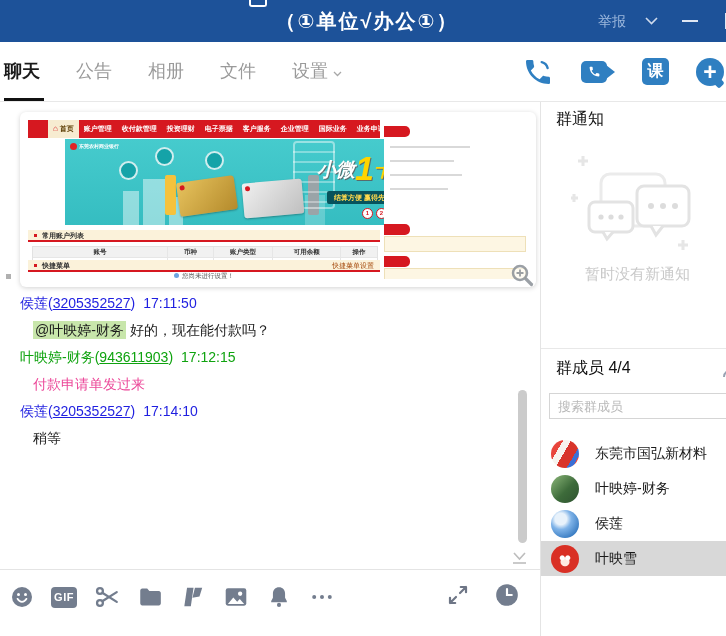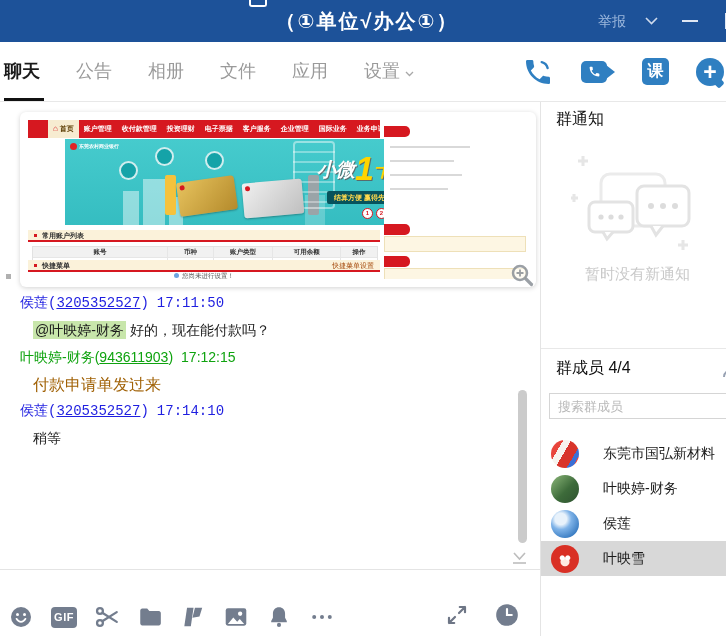--- a/index.html
+++ b/index.html
@@ -89,34 +89,34 @@
   .bhint{position:absolute;left:0;top:152px;width:352px;text-align:center;font-size:6.5px;color:#555;}
   .bhint::before{content:"";display:inline-block;width:5px;height:5px;border-radius:50%;background:#6ea4e0;margin-right:3px;}
   .rcol{position:absolute;left:356px;top:0;width:144px;height:159px;background:#fff;}
   .rchip{position:absolute;left:0;height:11px;width:26px;background:#d61820;border-radius:0 5px 5px 0;}
   .rbox{position:absolute;left:0;width:140px;background:#fdf6e3;border:1px solid #eee0b8;}
   .rline{position:absolute;left:6px;height:2px;background:#d9d9d9;}
   .magnifier{position:absolute;right:2px;bottom:0;width:24px;height:24px;cursor:pointer;opacity:.85;}
   
   .msgs{position:absolute;left:20px;top:188px;right:40px;font-size:14px;}
   .mname{height:27px;line-height:27px;white-space:nowrap;}
-  .blue .mname{color:#1f1fe0;font-family:Liberation Mono, monospace;}
+  .blue .mname{color:#1f1fe0;}
   .green .mname{color:#0fa30f;}
   .uin::before{content:"(";}
   .uin::after{content:")";}
   .uin u{cursor:pointer;}
   .mtime{margin-left:8px;}
   .mbody{padding-left:13px;height:27px;line-height:27px;color:#1c1c1c;white-space:nowrap;}
-  .mbody.orange{color:#a16207;font-size:16px;}
+  .mbody.orange{color:#ec4899;font-size:14px;}
   .mention{background:#c8e6ab;padding:1px 2px;margin-right:4px;}
   .mention:empty{display:none;}
   
   .toolbar{position:absolute;left:0;bottom:0;width:540px;height:66px;background:#fff;border-top:1px solid #e4e4e4;}
   .tool-row{position:absolute;left:8px;top:14px;display:flex;gap:17px;align-items:center;}
-  .tool{width:26px;height:26px;display:flex;align-items:center;justify-content:center;cursor:pointer;margin-top:20px;}
+  .tool{width:26px;height:26px;display:flex;align-items:center;justify-content:flex-end;cursor:pointer;}
   .gif-chip{width:28px;height:21px;border-radius:4px;background:#737d8e;color:#fff;font-size:11px;font-weight:bold;
             display:flex;align-items:center;justify-content:center;letter-spacing:.5px;}
   .tool-right{position:absolute;right:20px;top:12px;display:flex;gap:24px;align-items:center;}
   
   .sidebar{position:absolute;left:540px;top:102px;right:0;bottom:0;background:#fff;border-left:1px solid #e4e4e4;}
   .sb-title{position:absolute;left:15px;font-size:16px;color:#111;}
   .notice-title{top:7px;}
   .empty-ill{position:absolute;left:30px;top:52px;}
   .empty-cap{position:absolute;left:0;right:0;top:163px;text-align:center;color:#c9c9c9;font-size:15px;}
   .blue-sliver{position:absolute;right:-2px;top:215px;width:7px;height:14px;background:#7aa7dd;border-radius:3px;}
@@ -129,21 +129,21 @@
   .mem-list{position:absolute;left:0;right:0;top:334px;}
   .mem-row{position:relative;height:35px;display:flex;align-items:center;cursor:pointer;}
   .mem-row.active{background:#d8d8d8;}
   .avatar{width:28px;height:28px;border-radius:50%;margin-left:10px;flex:none;}
   .av1{background:linear-gradient(120deg,#e8453c 0 28%,#f7f3ee 28% 46%,#d8342b 46% 72%,#3b6fd4 72% 84%,#e8453c 84%);}
   .av2{background:linear-gradient(135deg,#8db87a,#3d6b3a 55%,#2e5230);}
   .av3{background:radial-gradient(circle at 35% 32%,#e8f2fb 0 22%,#7fb3e8 40%,#3d7fc4 75%,#2f6db3);}
   .av4{background:radial-gradient(circle at 40% 46%,#fff 2px,rgba(255,255,255,0) 3px),
                radial-gradient(circle at 60% 46%,#fff 2px,rgba(255,255,255,0) 3px),
                radial-gradient(circle at 50% 60%,#ffe9e0 4px,rgba(255,255,255,0) 5px),#d93025;}
-  .mem-name{margin-left:24px;font-size:14px;color:#1a1a1a;white-space:nowrap;}
+  .mem-name{margin-left:16px;font-size:14px;color:#1a1a1a;white-space:nowrap;}
   svg{display:block;}
 </style>
 </head>
 <body>
 
 <div id="app">
 
   <div class="titlebar">
     <div class="top-frag"></div>
     <div class="title">（①单位√办公①）</div>
@@ -156,21 +156,20 @@
     <div class="tb-min"></div>
     <div class="tb-max"></div>
   </div>
 
   <div class="tabbar">
     <div class="tabs">
       <div class="tab active">聊天</div>
       <div class="tab">公告</div>
       <div class="tab">相册</div>
       <div class="tab">文件</div>
-      <div class="tab">应用</div>
       <div class="tab">
         <span>设置</span><span class="set-chев"><svg width="9" height="6" viewBox="0 0 9 6" style="display:inline">
               <path d="M1 1l3.5 3.5L8 1" fill="none" stroke="#a8a8a8" stroke-width="1.3"></path>
             </svg></span>
       </div>
     </div>
     <div class="tab-actions">
       <div class="icon-btn">
         <svg width="32" height="32" viewBox="0 0 24 24">
           <path fill="#2f7fc1" d="M6.62 10.79c1.44 2.83 3.76 5.14 6.59 6.59l2.2-2.21c.27-.27.67-.36 1.02-.24 1.12.37 2.33.57 3.57.57.55 0 1 .45 1 1V20c0 .55-.45 1-1 1-9.39 0-17-7.61-17-17 0-.55.45-1 1-1h3.5c.55 0 1 .45 1 1 0 1.25.2 2.45.57 3.57.11.35.03.74-.25 1.02l-2.2 2.2z"></path>

